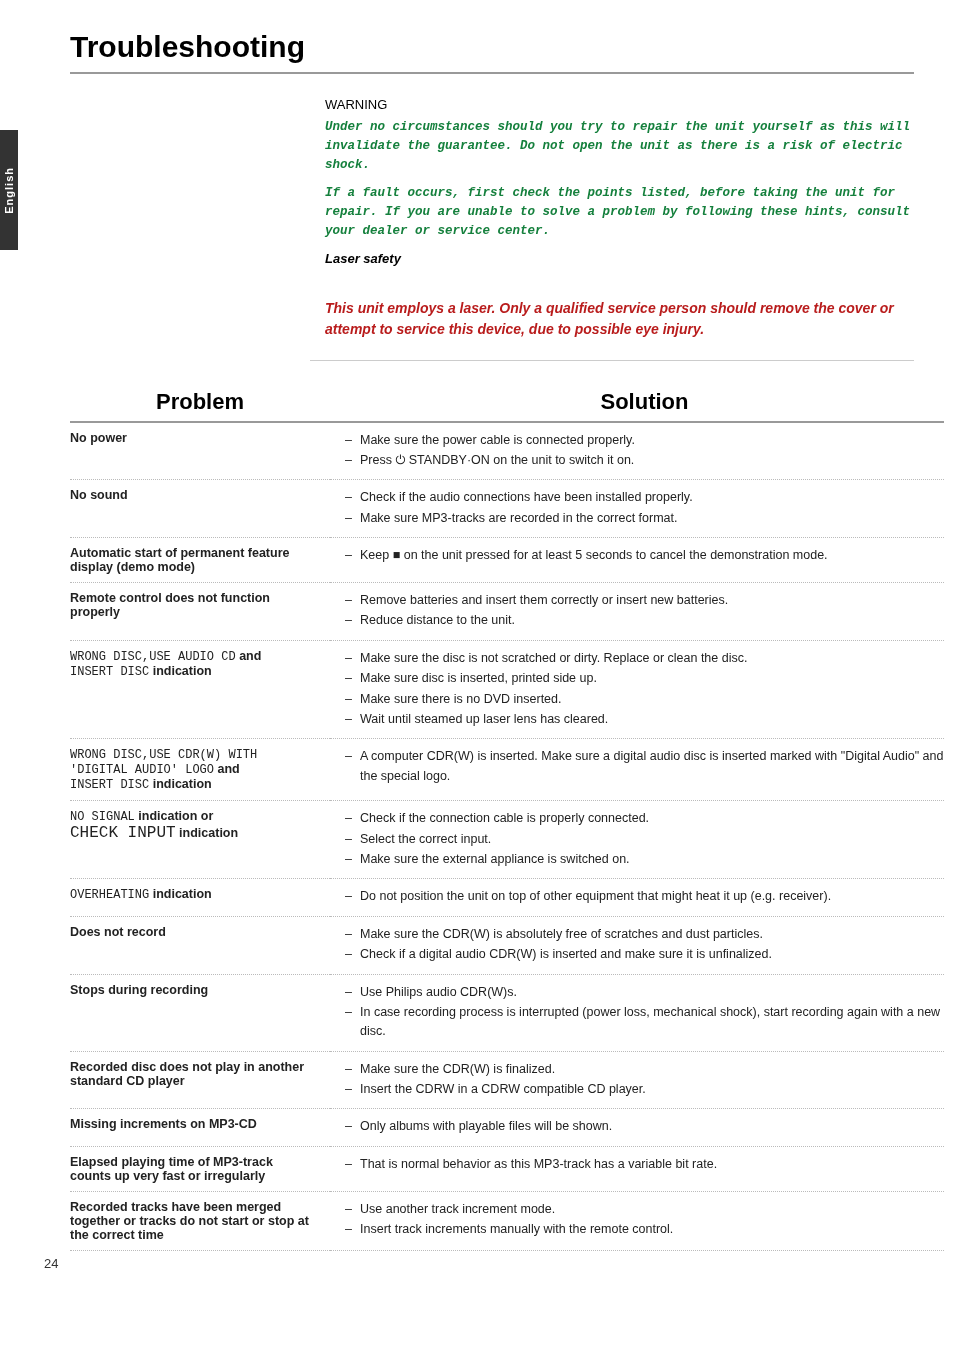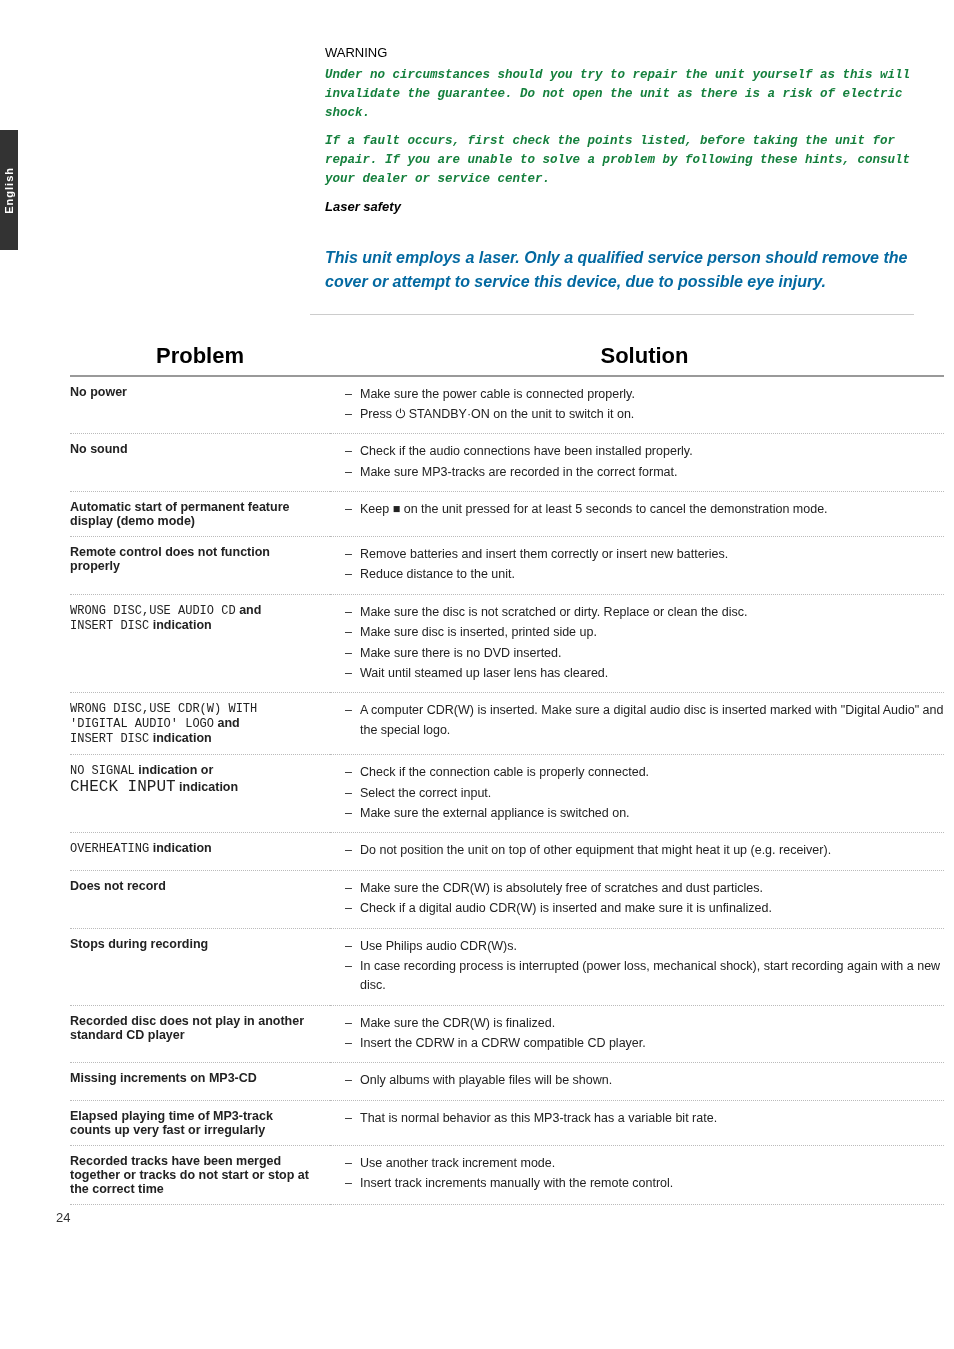--- a/index.html
+++ b/index.html
@@ -87,25 +87,25 @@
 
     .laser-title {
       font-size: 13px;
       font-style: italic;
       font-weight: bold;
       margin-bottom: 4px;
       color: #000;
     }
 
     .laser-text {
-      font-size: 16px;
+      font-size: 14px;
       font-style: italic;
       font-weight: bold;
       line-height: 1.5;
-      color: #0369a1;
+      color: #b91c1c;
       margin-top: 32px;
     }
 
     
     .ps-table {
       width: 100%;
       margin-left: 30px;
       margin-top: 10px;
       border-collapse: collapse;
     }
@@ -168,34 +168,35 @@
 
     .ps-solution ul li::before {
       content: '–';
       position: absolute;
       left: 0;
     }
 
     .page-number {
       position: absolute;
       bottom: 20px;
-      left: 56px;
+      left: 44px;
       font-size: 13px;
       color: #333;
     }
   </style>
 </head>
 <body>
 
 <div class="page-container">
 
   <div class="side-tab">
     <span class="side-tab-label">English</span>
   </div>
 
+  <h1 class="page-title">Troubleshooting</h1>
 
   <div class="content-area">
     <div class="left-spacer"></div>
     <div class="warning-section">
       <div class="warning-title">WARNING</div>
       <p class="warning-text">Under no circumstances should you try to repair the unit yourself as this will invalidate the guarantee. Do not open the unit as there is a risk of electric shock.</p>
       <p class="warning-text">If a fault occurs, first check the points listed, before taking the unit for repair. If you are unable to solve a problem by following these hints, consult your dealer or service center.</p>
       <div class="laser-title">Laser safety</div>
       <p class="laser-text">This unit employs a laser. Only a qualified service person should remove the cover or attempt to service this device, due to possible eye injury.</p>
     </div>

